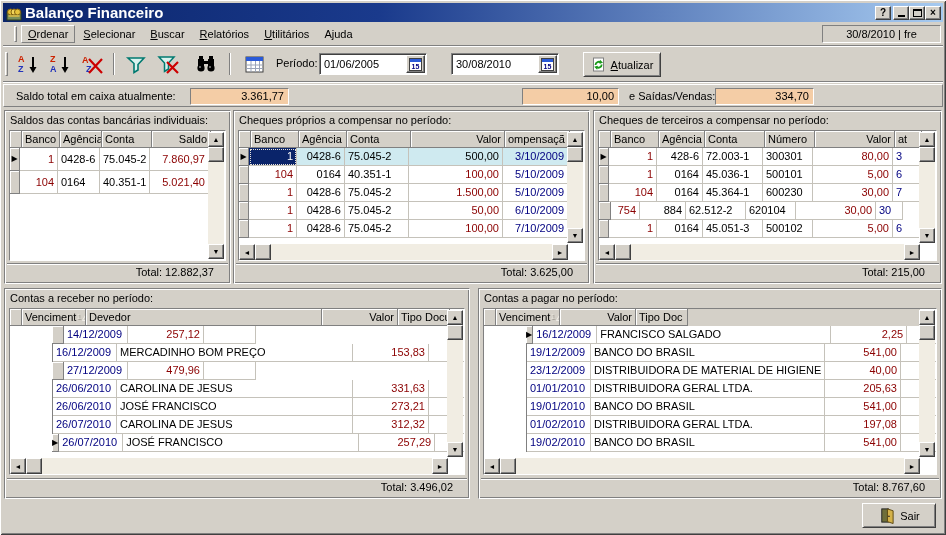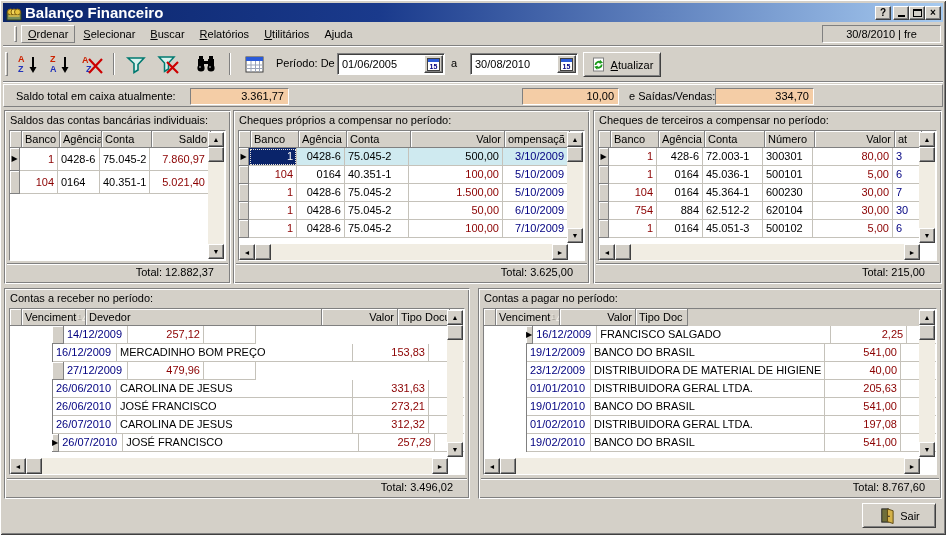--- a/index.html
+++ b/index.html
@@ -218,31 +218,31 @@
     </button>
     <span class="tsep" style="left:226px"></span>
     <button class="tibtn" style="left:238px">
       <svg width="21" height="21" viewBox="0 0 21 21">
         <rect x="2" y="3" width="17" height="15" fill="#fff" stroke="#404040"></rect>
         <rect x="2" y="3" width="17" height="4" fill="#2a5ad8"></rect>
         <path d="M2 11 h17 M2 14.5 h17 M7 7 v11 M11.5 7 v11 M15.5 7 v11" stroke="#9aa4b8" stroke-width="1"></path>
       </svg>
     </button>
     <span class="tlabel" style="left:273px">Período: De</span>
-    <span class="datefield" style="left:334px">
+    <span class="datefield" style="left:316px">
       <span class="dftext">01/06/2005</span>
       <span class="btn15">
         <span class="cal15">
             <i></i>
             <b>15</b>
           </span>
       </span>
     </span>
     <span class="tlabel" style="left:448px">a</span>
-    <span class="datefield" style="left:467px">
+    <span class="datefield" style="left:448px">
       <span class="dftext">30/08/2010</span>
       <span class="btn15">
         <span class="cal15">
             <i></i>
             <b>15</b>
           </span>
       </span>
     </span>
     <button class="btn atualizar" style="left:580px">
       <svg width="15" height="15" viewBox="0 0 15 15">
@@ -449,21 +449,21 @@
               <span class="gcell-ind"></span>
               <span class="gcell t-banco" style="width:48px">104</span>
               <span class="gcell t-coder" style="width:46px">0164</span>
               <span class="gcell t-code" style="width:60px">45.364-1</span>
               <span class="gcell t-code" style="width:50px">600230</span>
               <span class="gcell t-money" style="width:80px">30,00</span>
               <span class="gcell t-date" style="width:27px">7</span>
             </div>
             <div class="grow">
               <span class="gcell-ind"></span>
-              <span class="gcell t-banco" style="width:48px">754</span>
+              <span class="gcell t-banco" style="width:29px">754</span>
               <span class="gcell t-coder" style="width:46px">884</span>
               <span class="gcell t-code" style="width:60px">62.512-2</span>
               <span class="gcell t-code" style="width:50px">620104</span>
               <span class="gcell t-money" style="width:80px">30,00</span>
               <span class="gcell t-date" style="width:27px">30</span>
             </div>
             <div class="grow">
               <span class="gcell-ind"></span>
               <span class="gcell t-banco" style="width:48px">1</span>
               <span class="gcell t-coder" style="width:46px">0164</span>

